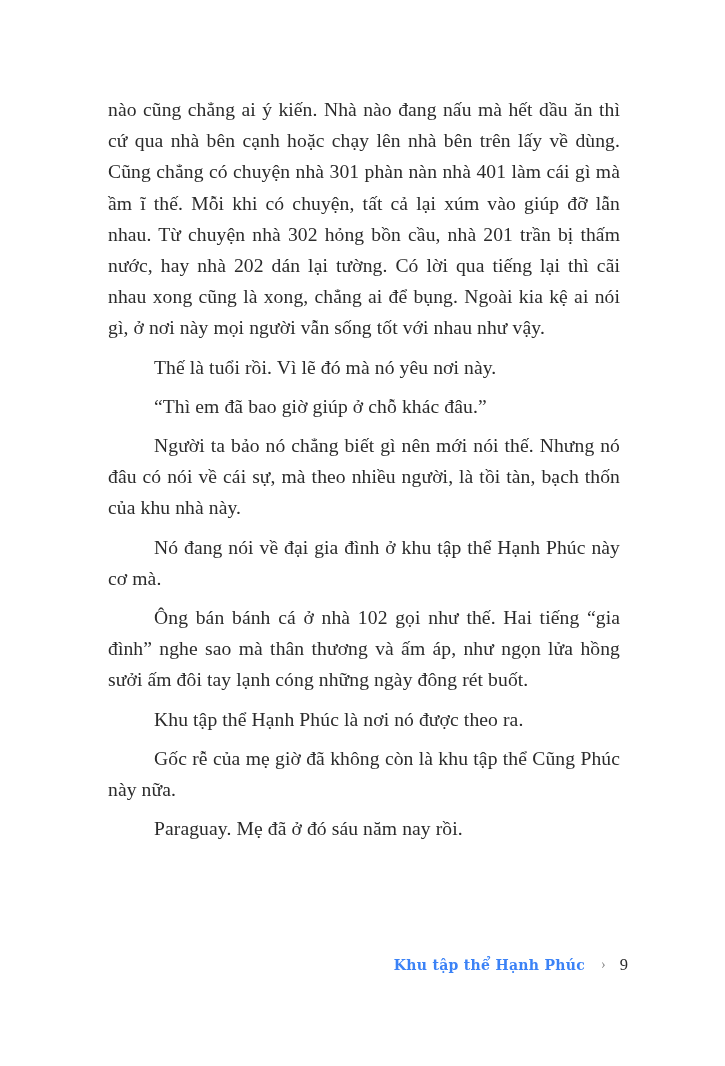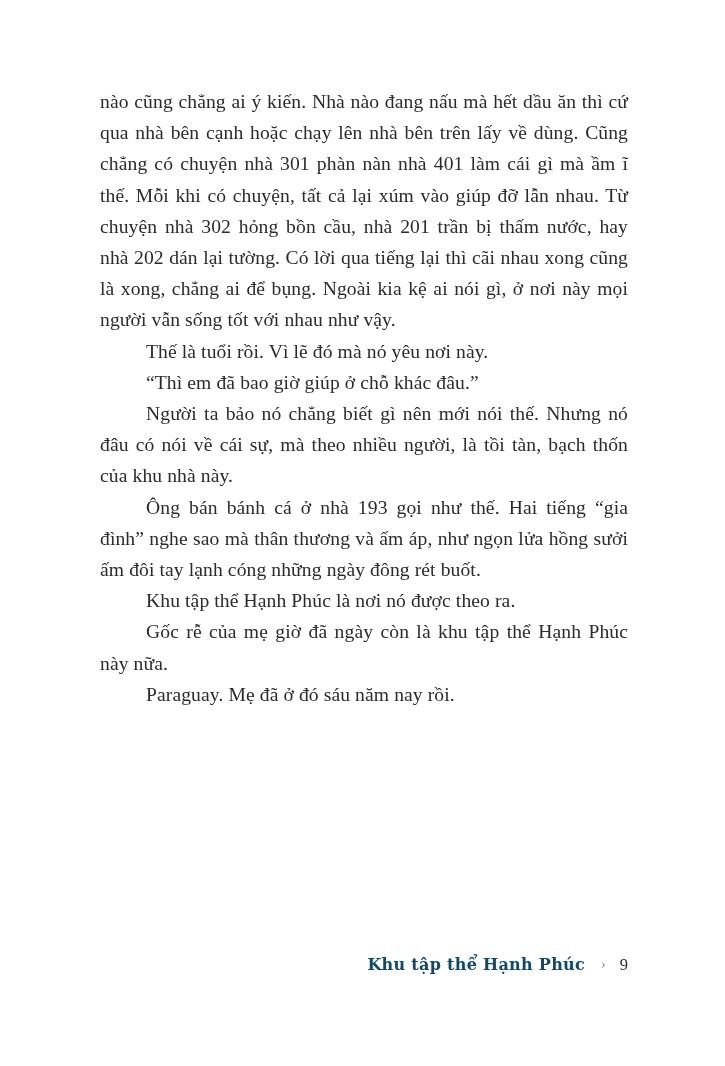--- a/index.html
+++ b/index.html
@@ -23,21 +23,21 @@
     height: 1066px;
     background: #ffffff;
   }
   .content {
     position: absolute;
     top: 86px;
     left: 100px;
     width: 528px;
   }
   .content p {
-    margin: 0;
+    margin: 8px;
     font-size: 19.6px;
     line-height: 31.2px;
     text-align: justify;
     text-indent: 46px;
     letter-spacing: 0.1px;
   }
   .content p.first {
     text-indent: 0;
   }
   .footer {
@@ -45,22 +45,22 @@
     top: 955px;
     left: 100px;
     width: 528px;
     text-align: right;
     font-size: 16px;
     white-space: nowrap;
   }
   .footer .running-title {
     font-family: "DejaVu Serif", serif;
     font-weight: bold;
-    font-size: 16px;
-    color: #0c4a6e;
+    font-size: 14px;
+    color: #3b82f6;
     letter-spacing: 0.3px;
   }
   .footer .sep {
     display: inline-block;
     margin: 0 10px 0 12px;
     color: #8a8a8a;
     font-size: 14px;
     vertical-align: 1px;
   }
   .footer .page-num {
@@ -71,23 +71,24 @@
 </head>
 <body>
 
 <div class="page">
 
   <div class="content">
     <p class="first">nào cũng chẳng ai ý kiến. Nhà nào đang nấu mà hết dầu ăn thì cứ qua nhà bên cạnh hoặc chạy lên nhà bên trên lấy về dùng. Cũng chẳng có chuyện nhà 301 phàn nàn nhà 401 làm cái gì mà ầm ĩ thế. Mỗi khi có chuyện, tất cả lại xúm vào giúp đỡ lẫn nhau. Từ chuyện nhà 302 hỏng bồn cầu, nhà 201 trần bị thấm nước, hay nhà 202 dán lại tường. Có lời qua tiếng lại thì cãi nhau xong cũng là xong, chẳng ai để bụng. Ngoài kia kệ ai nói gì, ở nơi này mọi người vẫn sống tốt với nhau như vậy.</p>
     <p>Thế là tuổi rồi. Vì lẽ đó mà nó yêu nơi này.</p>
     <p>“Thì em đã bao giờ giúp ở chỗ khác đâu.”</p>
     <p>Người ta bảo nó chẳng biết gì nên mới nói thế. Nhưng nó đâu có nói về cái sự, mà theo nhiều người, là tồi tàn, bạch thốn của khu nhà này.</p>
-    <p>Ông bán bánh cá ở nhà 193 gọi như thế. Hai tiếng “gia đình” nghe sao mà thân thương và ấm áp, như ngọn lửa hồng sưởi ấm đôi tay lạnh cóng những ngày đông rét buốt.</p>
+    <p>Nó đang nói về đại gia đình ở khu tập thể Hạnh Phúc này cơ mà.</p>
+    <p>Ông bán bánh cá ở nhà 102 gọi như thế. Hai tiếng “gia đình” nghe sao mà thân thương và ấm áp, như ngọn lửa hồng sưởi ấm đôi tay lạnh cóng những ngày đông rét buốt.</p>
     <p>Khu tập thể Hạnh Phúc là nơi nó được theo ra.</p>
-    <p>Gốc rễ của mẹ giờ đã ngày còn là khu tập thể Hạnh Phúc này nữa.</p>
+    <p>Gốc rễ của mẹ giờ đã không còn là khu tập thể Cũng Phúc này nữa.</p>
     <p>Paraguay. Mẹ đã ở đó sáu năm nay rồi.</p>
   </div>
 
   <div class="footer">
     <span class="running-title">Khu tập thể Hạnh Phúc</span>
     <span class="sep">›</span>
     <span class="page-num">9</span>
   </div>
 
 </div>

